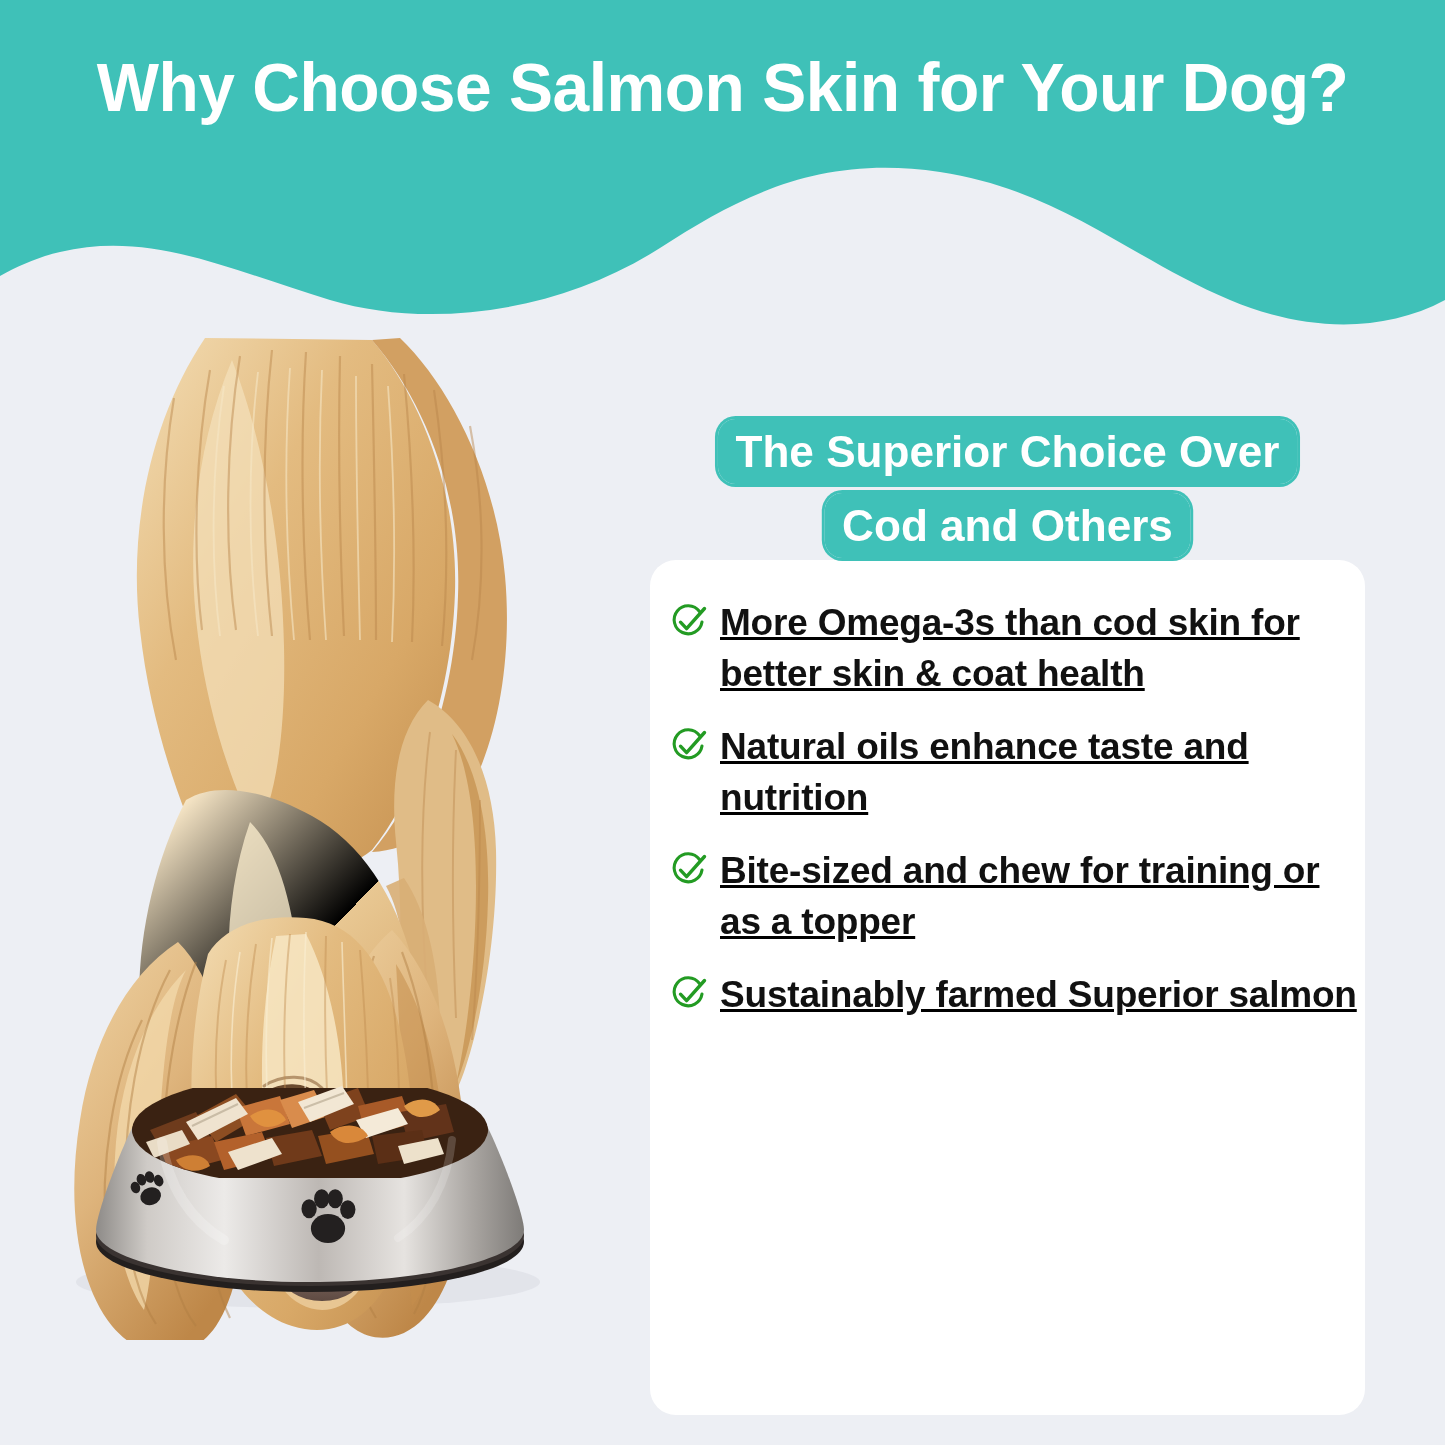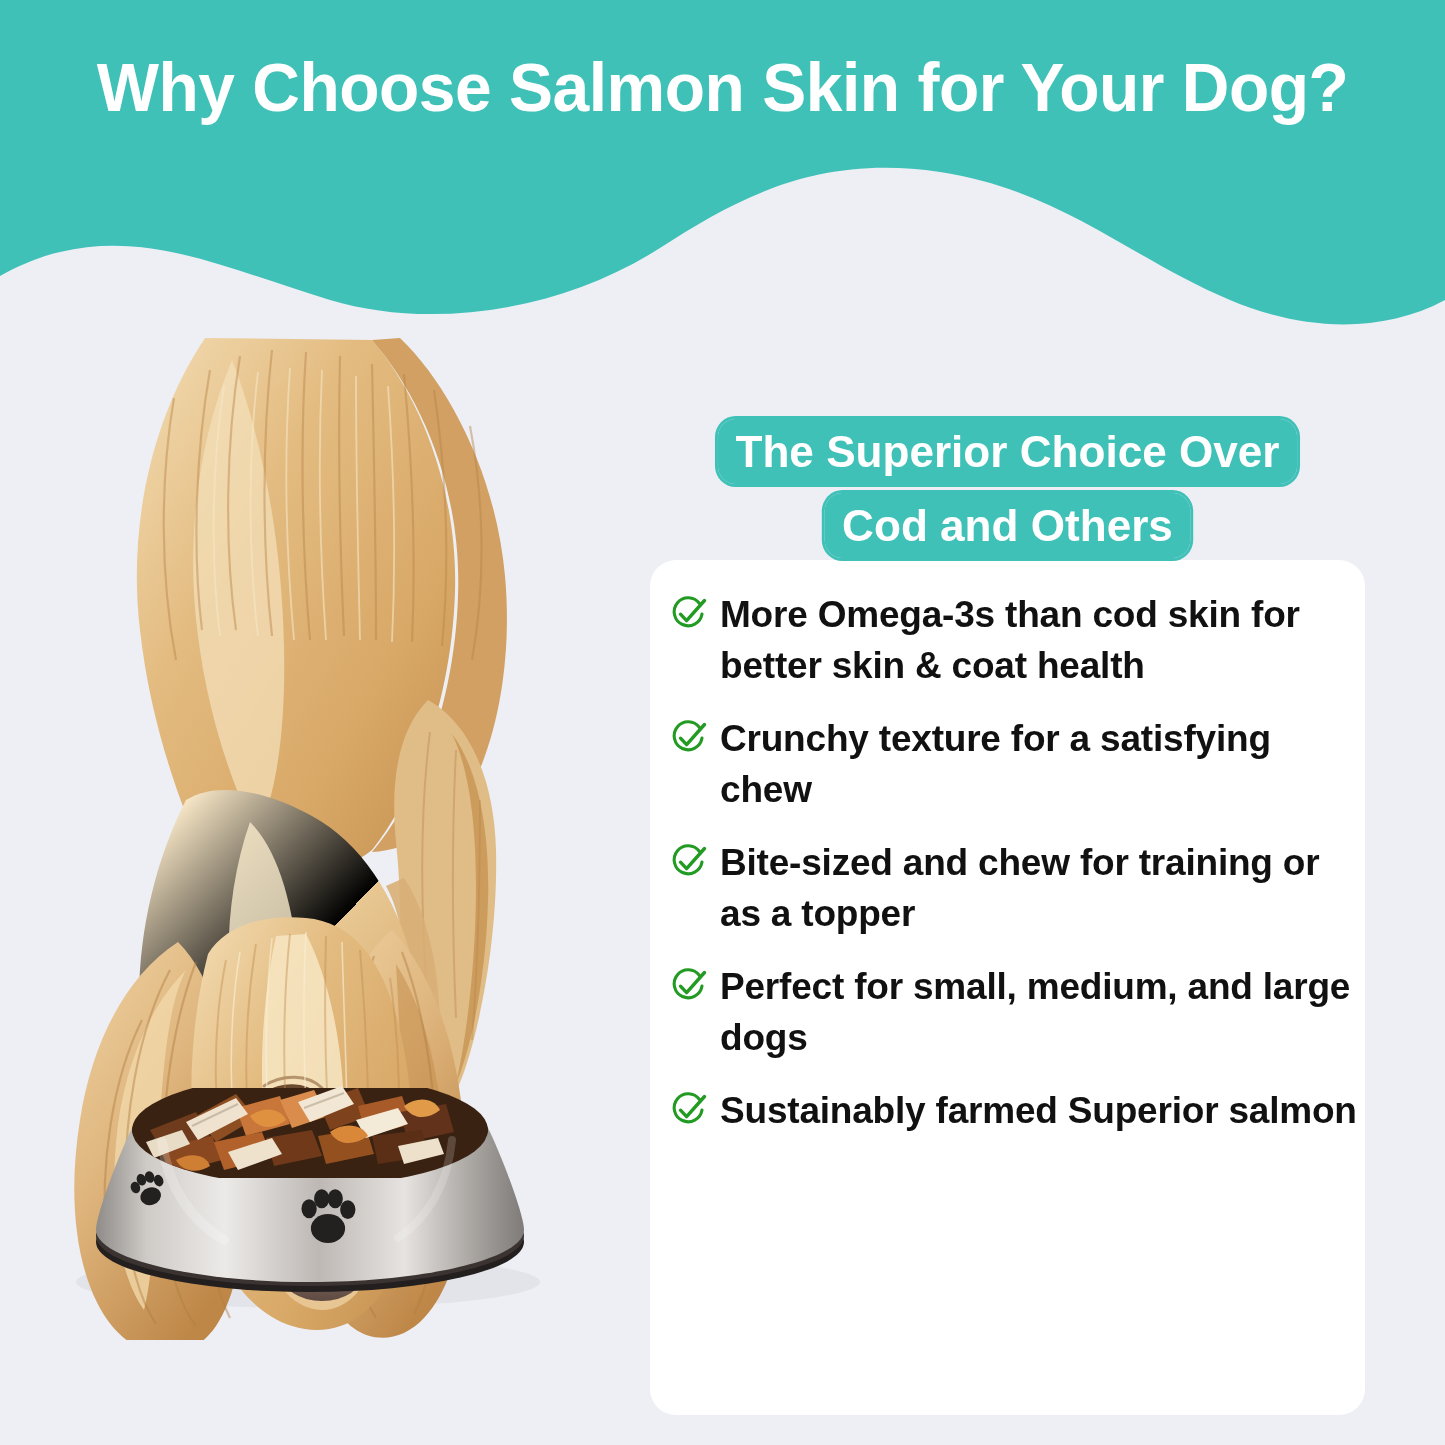--- a/index.html
+++ b/index.html
@@ -67,23 +67,24 @@
 
   #benefits-card {
     position:absolute; left:0px; top:145px;
     width:715px; height:855px;
     background:#FFFFFF;
     border-radius:26px;
     z-index:1;
   }
 
   #benefits-list {
-    position:absolute; left:18px; top:174px;
+    position:absolute; left:18px; top:182px;
     width:690px;
     z-index:4;
+    text-decoration:underline;
   }
 
   .benefit-item {
     display:flex;
     align-items:flex-start;
     margin-bottom:22px;
   }
   .benefit-item:last-child { margin-bottom:0; }
 
   .check-icon {
@@ -359,50 +360,41 @@
     <div class="benefit-item">
       <span class="check-icon">
         <svg width="40" height="40" viewBox="0 0 40 40">
           <path d="M31.5 9.5 A14 14 0 1 0 34 20" fill="none" stroke="#239B23" stroke-width="3.1" stroke-linecap="round"></path>
           <path d="M12.5 20.2 L18.6 26.6 L36.5 6.5" fill="none" stroke="#239B23" stroke-width="3.4" stroke-linecap="round" stroke-linejoin="round"></path>
         </svg>
       </span>
       <span class="benefit-text">More Omega-3s than cod skin for better skin &amp; coat health</span>
     </div>
 
-
     <div class="benefit-item">
       <span class="check-icon">
         <svg width="40" height="40" viewBox="0 0 40 40">
           <path d="M31.5 9.5 A14 14 0 1 0 34 20" fill="none" stroke="#239B23" stroke-width="3.1" stroke-linecap="round"></path>
           <path d="M12.5 20.2 L18.6 26.6 L36.5 6.5" fill="none" stroke="#239B23" stroke-width="3.4" stroke-linecap="round" stroke-linejoin="round"></path>
         </svg>
       </span>
-      <span class="benefit-text">Crunchy texture for a satisfying chew</span>
+      <span class="benefit-text">Natural oils enhance taste and nutrition</span>
     </div>
+
 
     <div class="benefit-item">
       <span class="check-icon">
         <svg width="40" height="40" viewBox="0 0 40 40">
           <path d="M31.5 9.5 A14 14 0 1 0 34 20" fill="none" stroke="#239B23" stroke-width="3.1" stroke-linecap="round"></path>
           <path d="M12.5 20.2 L18.6 26.6 L36.5 6.5" fill="none" stroke="#239B23" stroke-width="3.4" stroke-linecap="round" stroke-linejoin="round"></path>
         </svg>
       </span>
       <span class="benefit-text">Bite-sized and chew for training or as a topper</span>
     </div>
 
-    <div class="benefit-item">
-      <span class="check-icon">
-        <svg width="40" height="40" viewBox="0 0 40 40">
-          <path d="M31.5 9.5 A14 14 0 1 0 34 20" fill="none" stroke="#239B23" stroke-width="3.1" stroke-linecap="round"></path>
-          <path d="M12.5 20.2 L18.6 26.6 L36.5 6.5" fill="none" stroke="#239B23" stroke-width="3.4" stroke-linecap="round" stroke-linejoin="round"></path>
-        </svg>
-      </span>
-      <span class="benefit-text">Perfect for small, medium, and large dogs</span>
-    </div>
 
     <div class="benefit-item">
       <span class="check-icon">
         <svg width="40" height="40" viewBox="0 0 40 40">
           <path d="M31.5 9.5 A14 14 0 1 0 34 20" fill="none" stroke="#239B23" stroke-width="3.1" stroke-linecap="round"></path>
           <path d="M12.5 20.2 L18.6 26.6 L36.5 6.5" fill="none" stroke="#239B23" stroke-width="3.4" stroke-linecap="round" stroke-linejoin="round"></path>
         </svg>
       </span>
       <span class="benefit-text">Sustainably farmed Superior salmon</span>
     </div>

